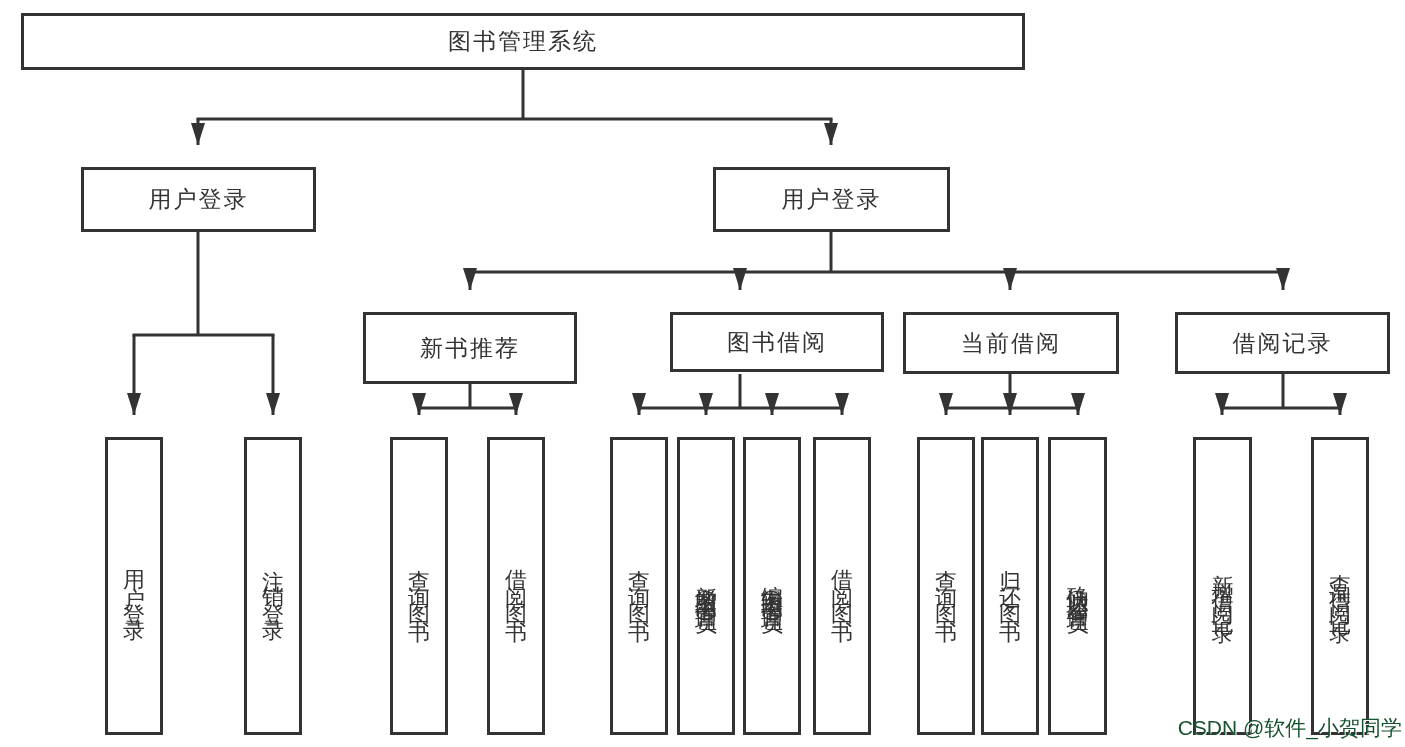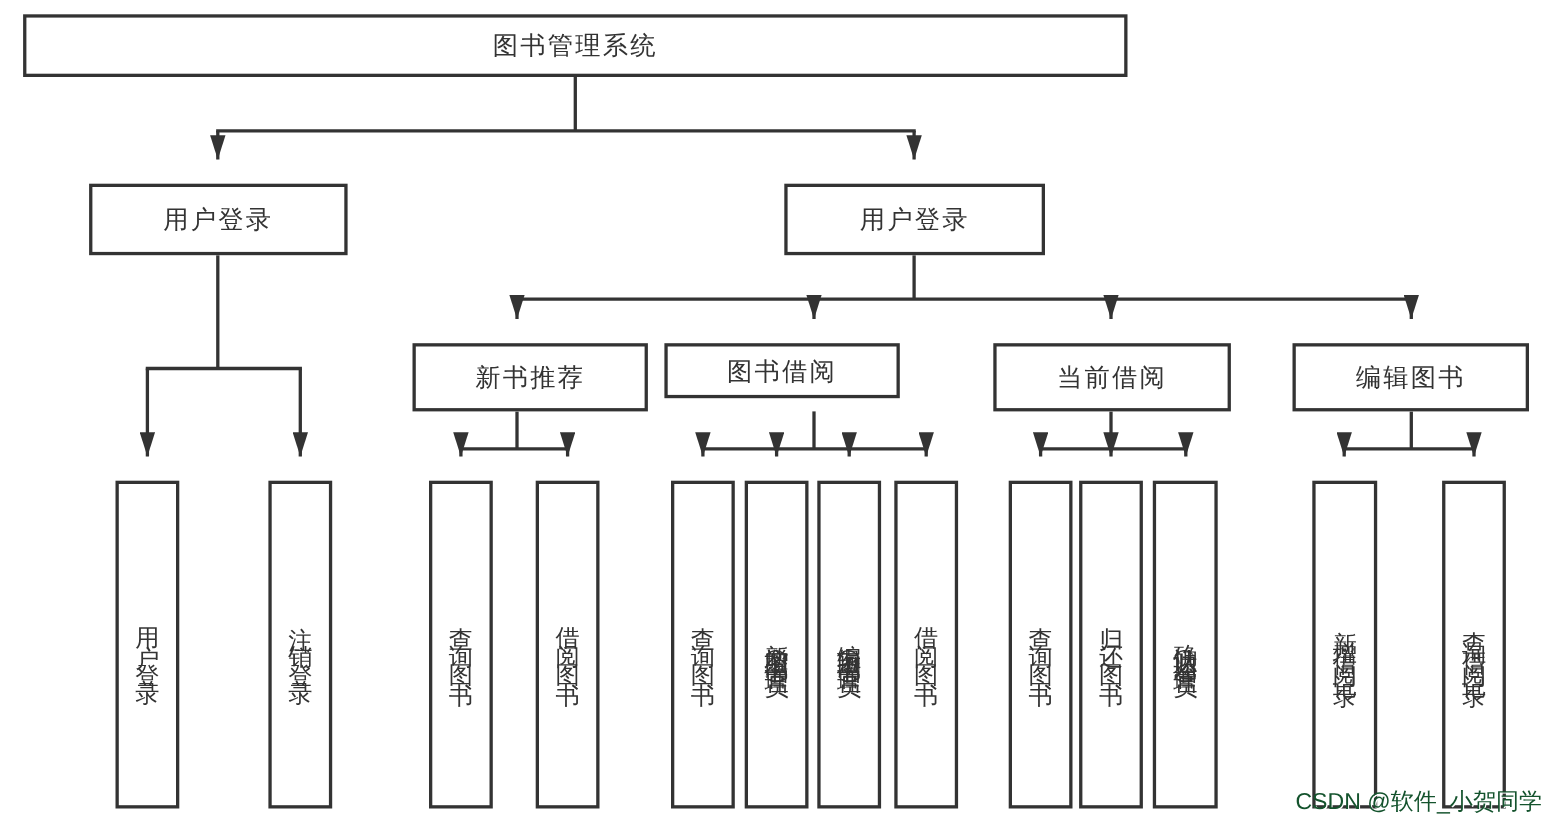--- a/index.html
+++ b/index.html
@@ -121,31 +121,31 @@
     <span class="lbl">图书管理系统</span>
   </div>
 
   <div class="node h" style="left:81px;top:167px;width:235px;height:65px">
     <span class="lbl">用户登录</span>
   </div>
   <div class="node h" style="left:713px;top:167px;width:237px;height:65px">
     <span class="lbl">用户登录</span>
   </div>
 
-  <div class="node h" style="left:375px;top:312px;width:214px;height:62px">
+  <div class="node h" style="left:363px;top:312px;width:214px;height:72px">
     <span class="lbl">新书推荐</span>
   </div>
-  <div class="node h" style="left:604px;top:312px;width:214px;height:50px">
+  <div class="node h" style="left:670px;top:312px;width:214px;height:60px">
     <span class="lbl">图书借阅</span>
   </div>
   <div class="node h" style="left:903px;top:312px;width:216px;height:62px">
     <span class="lbl">当前借阅</span>
   </div>
   <div class="node h" style="left:1175px;top:312px;width:215px;height:62px">
-    <span class="lbl">编辑图书</span>
+    <span class="lbl">借阅记录</span>
   </div>
 
   <div class="node v ls-l" style="left:105px;top:437px;width:58px;height:298px">
     <span class="lbl">用户登录</span>
   </div>
   <div class="node v ls-l" style="left:244px;top:437px;width:58px;height:298px">
     <span class="lbl">注销登录</span>
   </div>
 
   <div class="node v ls-l" style="left:390px;top:437px;width:58px;height:298px">

